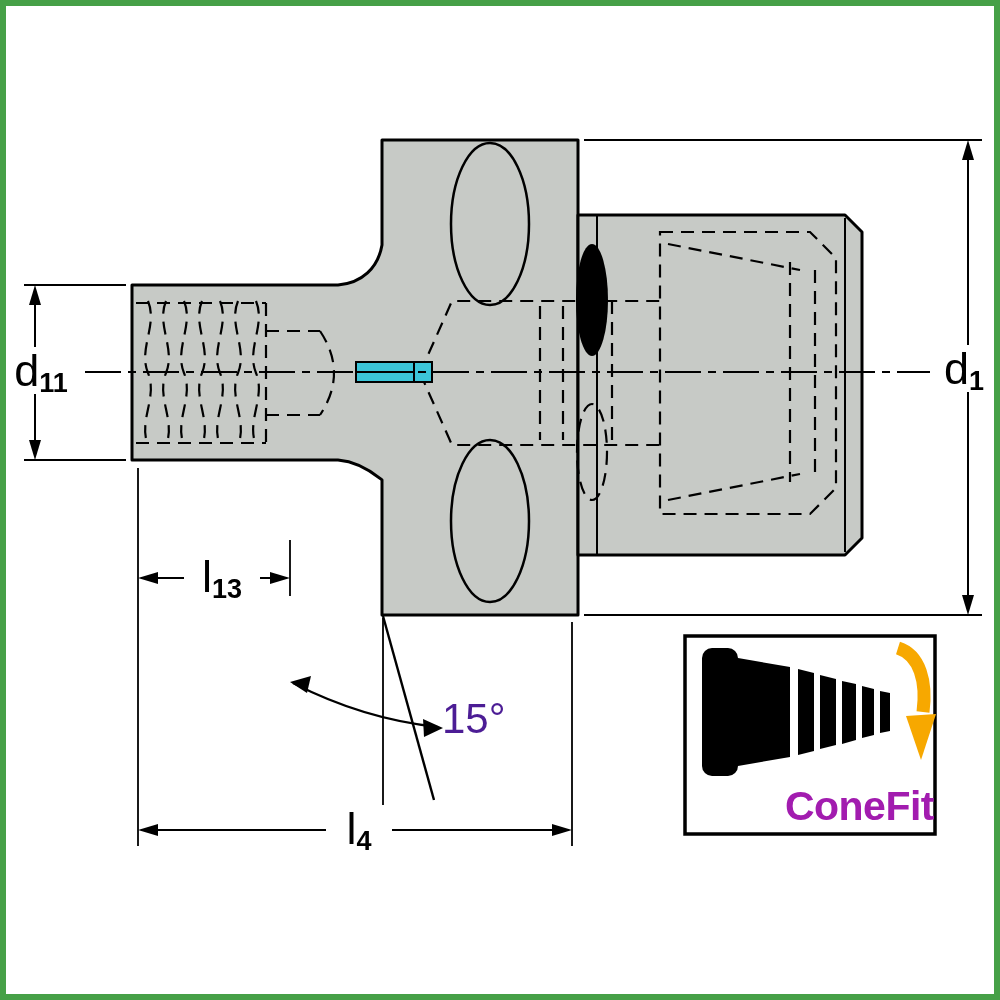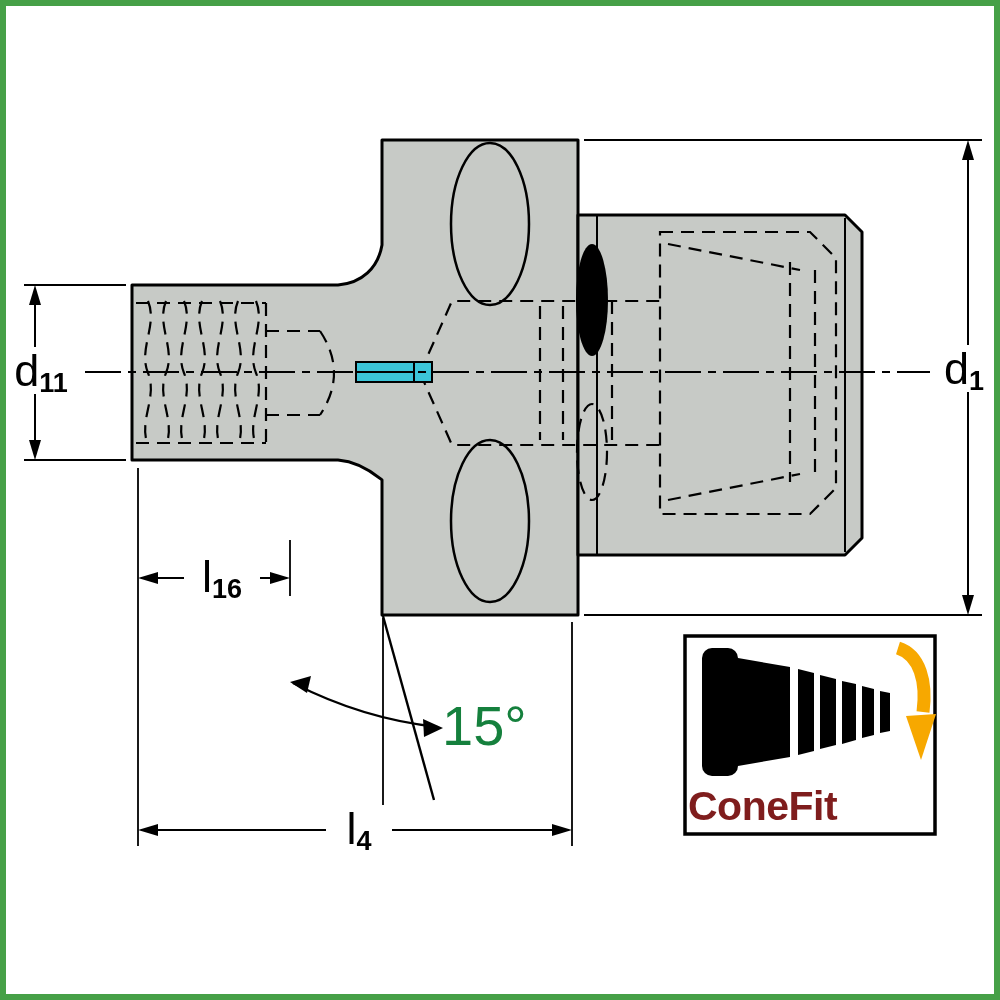--- a/index.html
+++ b/index.html
@@ -14,25 +14,25 @@
   .dim-label{
     position:absolute;
     display:flex;align-items:baseline;justify-content:center;
     font-size:45px;line-height:1;color:#000;
     background:#fff;padding:1px 2px;
   }
   .dim-label .sub{
     font-size:0.60em;position:relative;top:0.22em;line-height:1;font-weight:bold;
   }
   .angle-label{
-    position:absolute;font-size:56px;line-height:1;color:#15803d;
+    position:absolute;font-size:42px;line-height:1;color:#4c1d95;
   }
   .logo-text{
     position:absolute;font-weight:700;font-size:41px;line-height:1;
-    color:#7f1d1d;letter-spacing:-0.5px;
+    color:#a21caf;text-align:right;letter-spacing:-0.5px;margin-left:8px;
   }
 </style>
 </head>
 <body>
 
 <div id="canvas">
 
   <svg width="1000" height="1000" viewBox="0 0 1000 1000">
 
     <g stroke="#000" stroke-width="3" stroke-linejoin="round" fill="var(--part-fill,#c7cac6)">
@@ -159,21 +159,21 @@
       <span class="sub">11</span>
   </div>
 
   <div class="dim-label" style="left:934px;top:345px;width:56px;">
     <span>d</span>
       <span class="sub">1</span>
   </div>
 
   <div class="dim-label" style="left:184px;top:553px;width:72px;">
     <span>l</span>
-      <span class="sub">16</span>
+      <span class="sub">13</span>
   </div>
 
   <div class="dim-label" style="left:326px;top:805px;width:62px;">
     <span>l</span>
       <span class="sub">4</span>
   </div>
 
   <div class="angle-label" style="left:442px;top:698px;">15°</div>
 
   <div class="logo-text" style="left:688px;top:786px;width:238px;">ConeFit</div>

